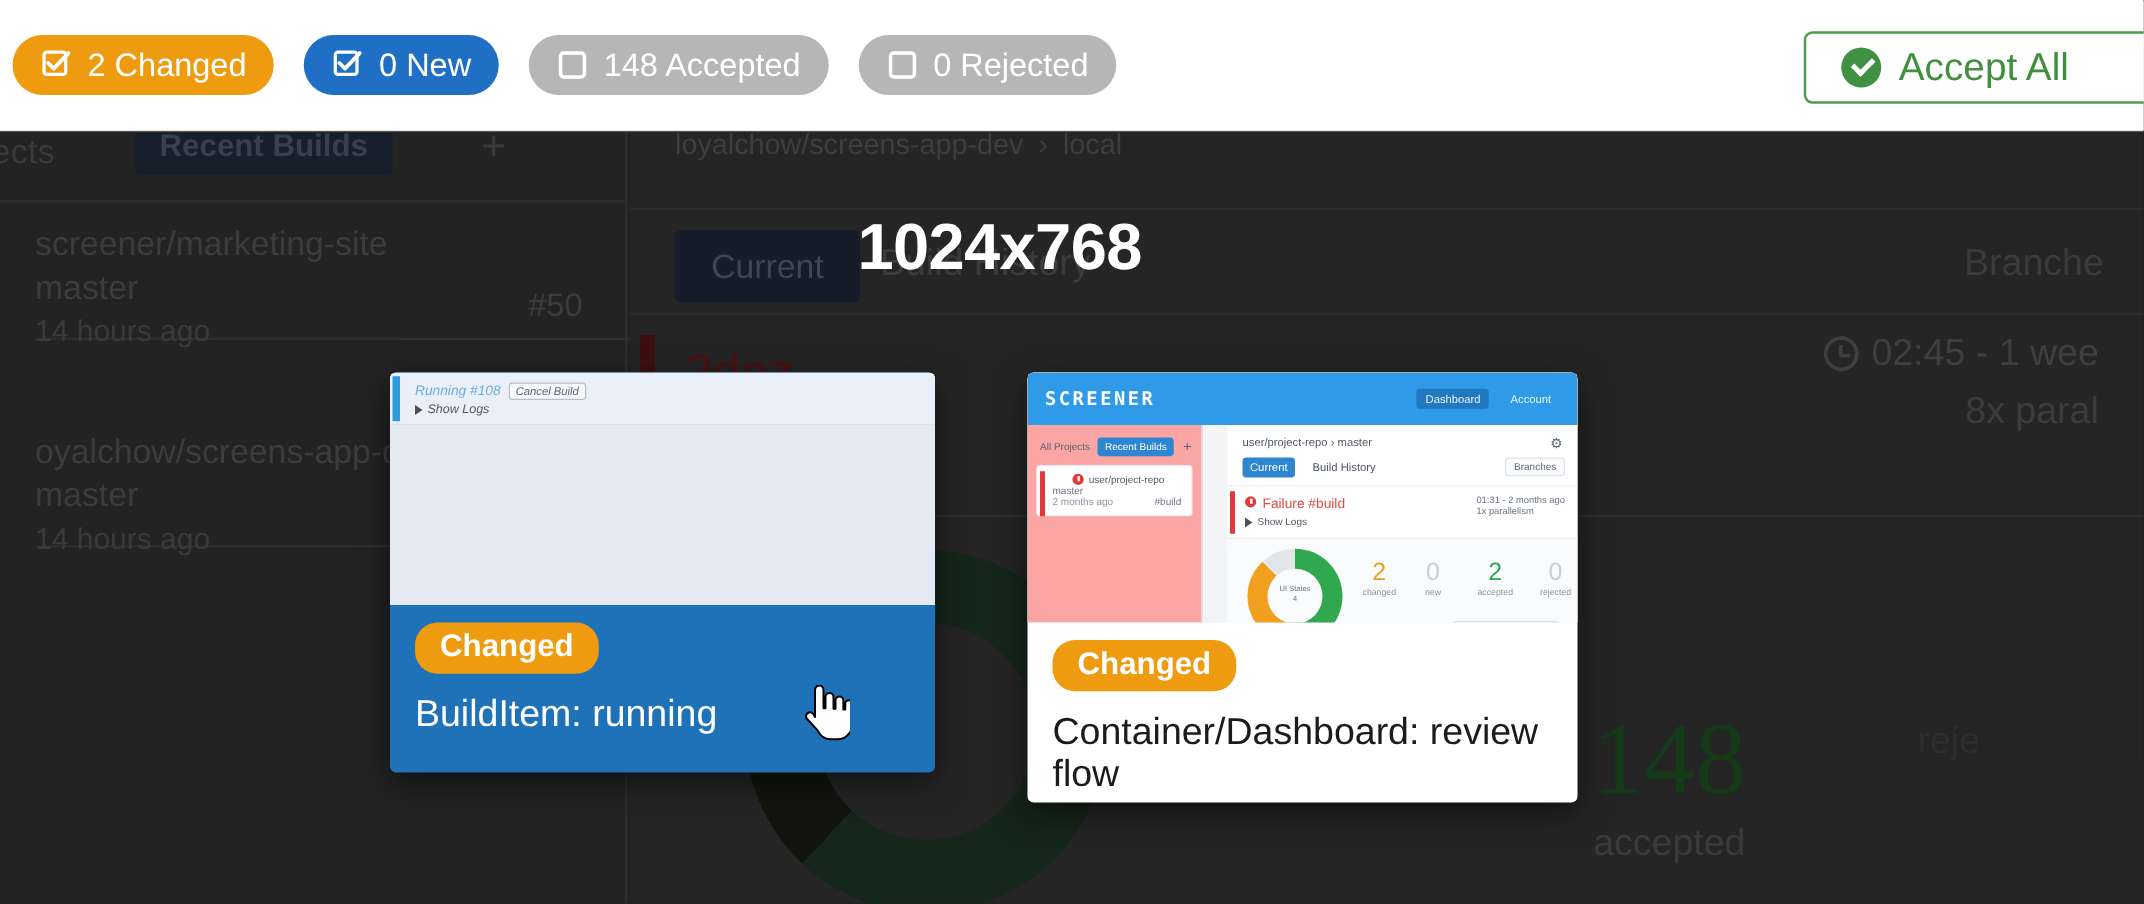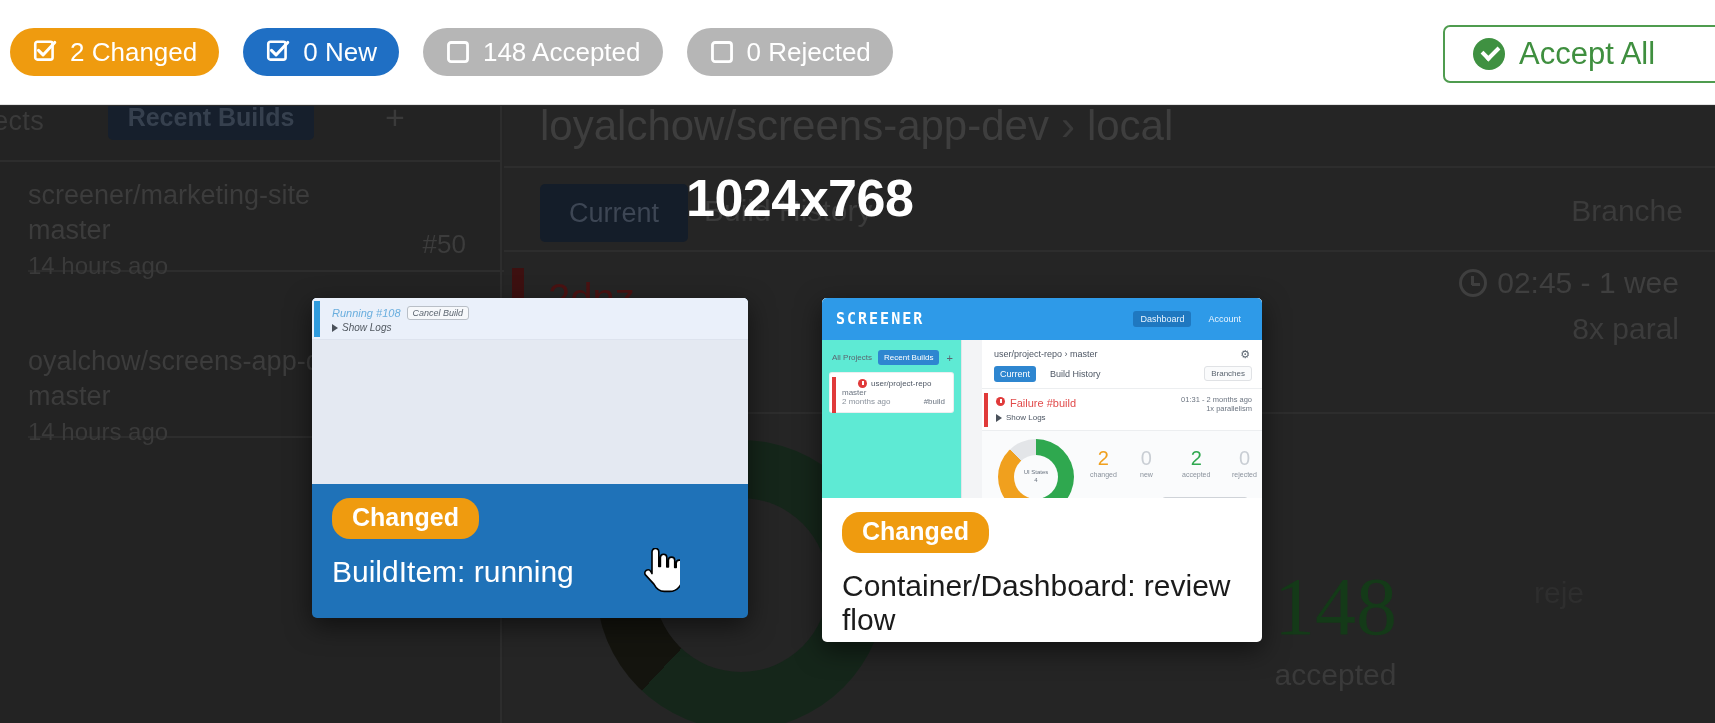--- a/index.html
+++ b/index.html
@@ -59,21 +59,21 @@
     font-size: 26px; color: #3c3c3c;
   }
 
   
   .bd-main {
     position: absolute; left: 504px; top: 106px; right: 0; bottom: 0;
     background: #252525;
   }
   .bd-breadcrumb {
     position: absolute; left: 36px; top: -4px;
-    font-size: 42px; color: #3e3e3e; white-space: nowrap;
+    font-size: 23px; color: #3e3e3e; white-space: nowrap;
   }
   .bd-breadcrumb .sep { color: #3a3a3a; margin: 0 12px; }
   .bd-tabsrow {
     position: absolute; left: 0; top: 60px; width: 100%; height: 86px;
     border-top: 2px solid #2d2d2d; border-bottom: 2px solid #2d2d2d;
   }
   .bd-tab-current {
     position: absolute; left: 36px; top: 16px;
     width: 148px; height: 58px; border-radius: 5px;
     background: #141d29; color: #3d4654;
@@ -247,21 +247,21 @@
     color: #fff; font-size: 15px; font-weight: 700; letter-spacing: 2px;
     font-family: "DejaVu Sans Mono", monospace;
   }
   .mini-dash .topnav { display: flex; gap: 10px; align-items: center; }
   .mini-dash .tn {
     font-size: 9px; color: #eaf5ff; padding: 3px 7px; border-radius: 3px;
   }
   .mini-dash .tn.active { background: #1f78c0; }
   .mini-dash .left {
     position: absolute; left: 0; top: 42px; width: 140px; bottom: 0;
-    background: #5eead4; border-right: 1px solid #e3e5e8;
+    background: #fca5a5; border-right: 1px solid #e3e5e8;
   }
   .mini-dash .lnav { display: flex; align-items: center; gap: 6px; padding: 10px 8px 6px 10px; }
   .mini-dash .lnav .t { font-size: 8px; color: #5b6570; }
   .mini-dash .lnav .t.act { background: #2e86d0; color: #fff; padding: 3px 6px; border-radius: 3px; }
   .mini-dash .lnav .plus { margin-left: auto; font-size: 11px; color: #5b6570; }
   .mini-dash .lcard {
     margin: 2px 8px; background: #fff; border-radius: 2px; position: relative;
     padding: 6px 8px 6px 12px; box-shadow: 0 0 0 1px #eceef0;
   }
   .mini-dash .lcard .rb { position: absolute; left: 2px; top: 4px; width: 4px; height: 36px; background: #e03a3a; }
@@ -279,21 +279,21 @@
   .mini-dash .tabs .t { font-size: 9px; color: #4e5764; padding: 3px 6px; }
   .mini-dash .tabs .t.act { background: #2e86d0; color: #fff; border-radius: 3px; }
   .mini-dash .branches {
     position: absolute; right: 10px; top: 26px; font-size: 8px; color: #5b6570;
     border: 1px solid #e0e2e5; border-radius: 3px; padding: 2px 6px; background: #fafbfc;
   }
   .mini-dash .failrow { position: relative; padding: 8px 0 8px 14px; }
   .mini-dash .failrow .rb { position: absolute; left: 2px; top: 4px; width: 4px; height: 34px; background: #e03a3a; }
   .mini-dash .failrow .f1 { font-size: 11px; color: #e14b4b; display: flex; gap: 5px; align-items: flex-start;}
   .mini-dash .failrow .f2 { font-size: 8px; color: #4e5764; margin-top: 4px; display:flex; gap:4px; align-items:center;}
-  .mini-dash .failrow .fr { position: absolute; right: 10px; top: 6px; text-align: right; }
+  .mini-dash .failrow .fr { position: absolute; right: 10px; top: 6px; text-align: left; }
   .mini-dash .failrow .fr div { font-size: 7.5px; color: #6b7480; }
   .mini-dash .statsrow {
     position: relative; height: 92px; background: #fafbfc; border-top: 1px solid #eceef0;
   }
   .donut2 {
     position: absolute; left: 16px; top: 8px; width: 76px; height: 76px; border-radius: 50%;
     background: conic-gradient(#2fa84f 0 50%, #f0a01e 50% 88%, #e3e5e8 88% 100%);
   }
   .donut2::after {
     content: ""; position: absolute; left: 16px; top: 16px; width: 44px; height: 44px;

